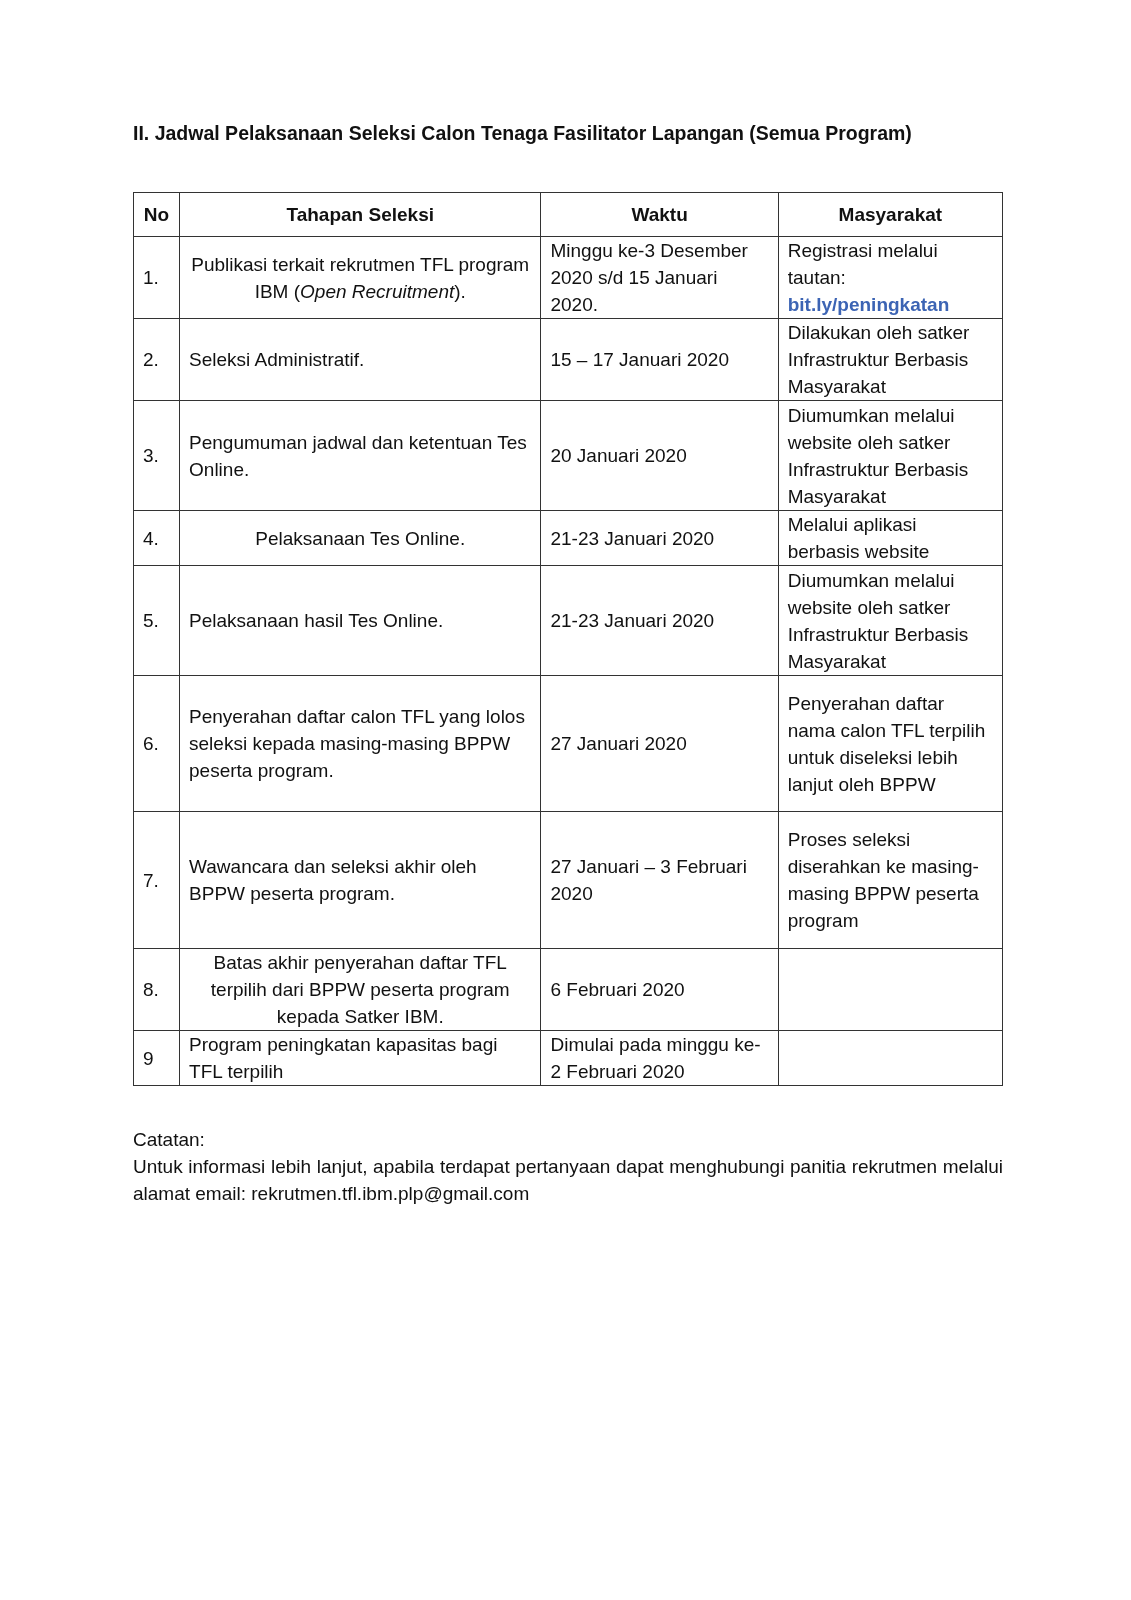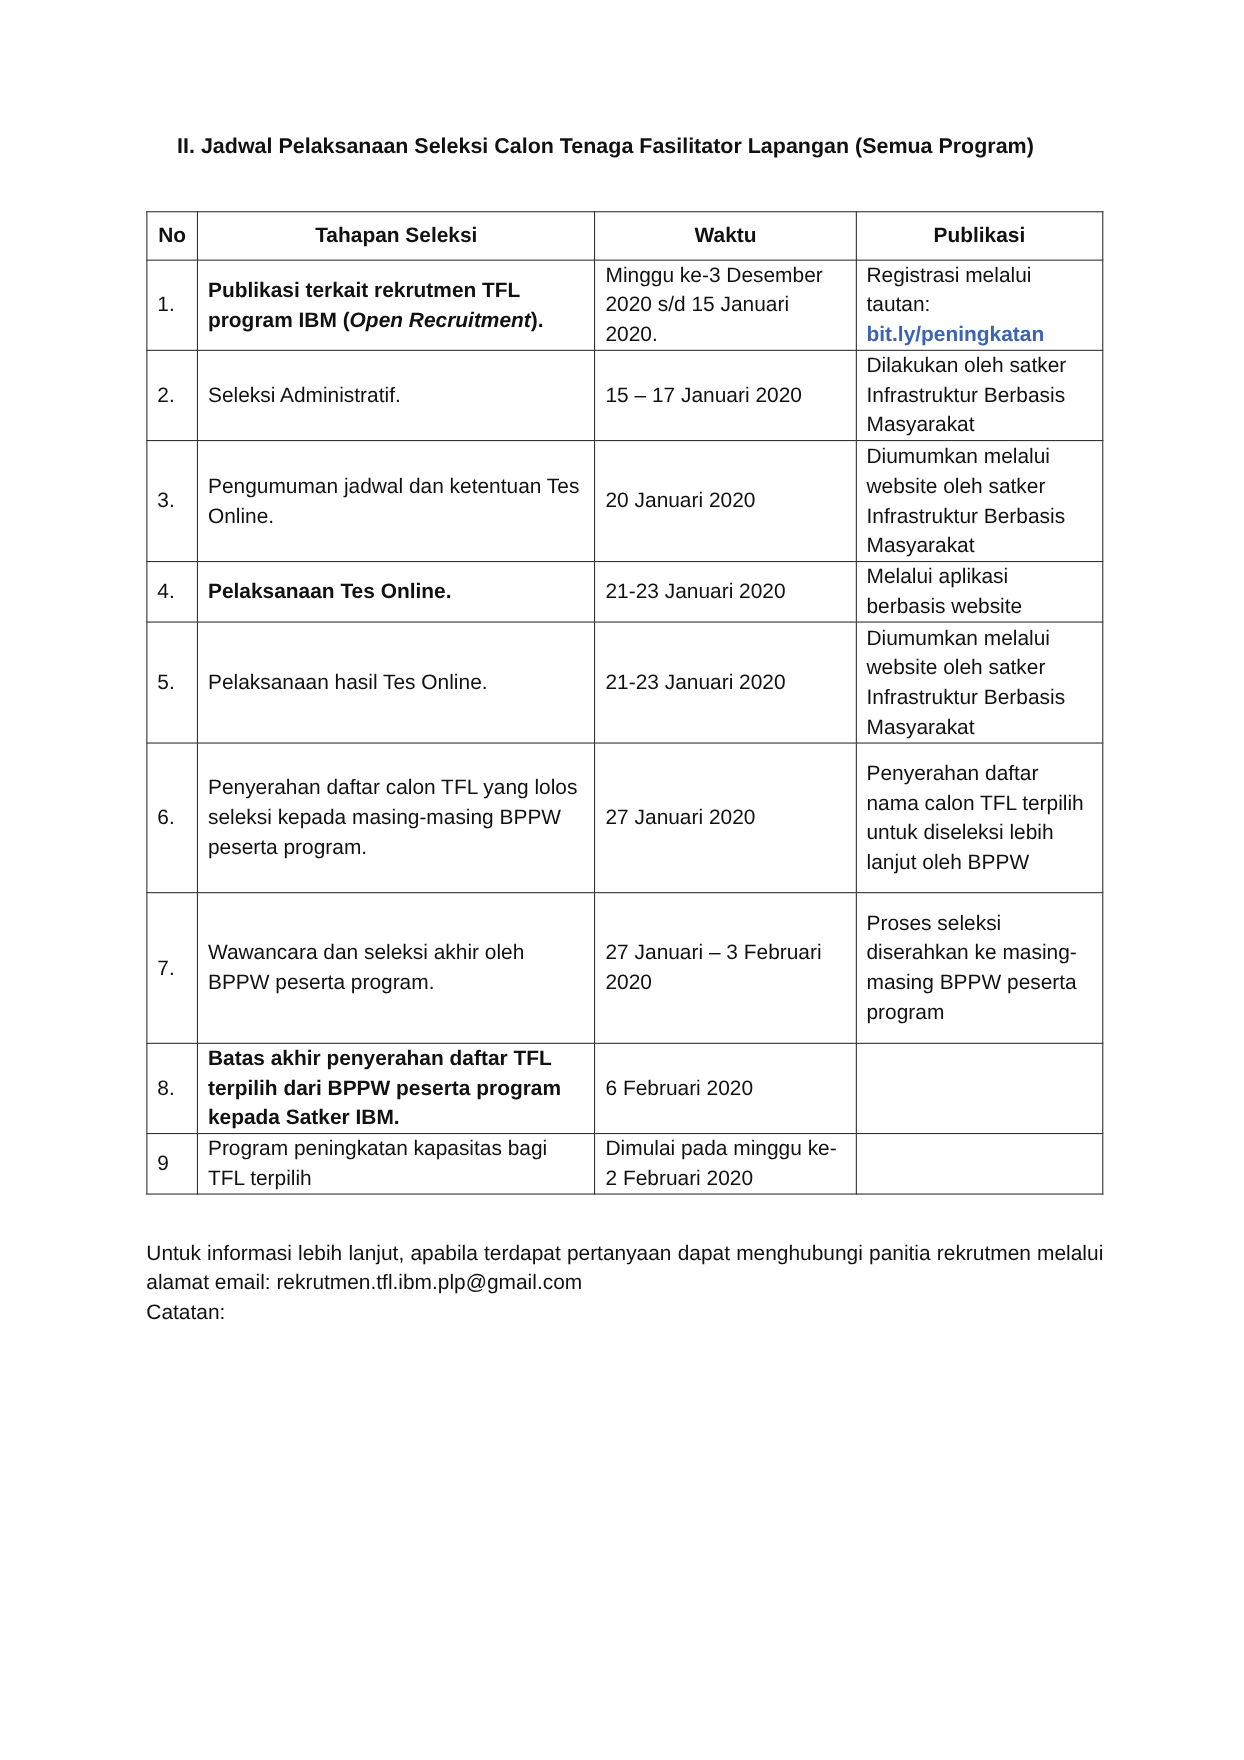--- a/index.html
+++ b/index.html
@@ -1,41 +1,41 @@
 <!DOCTYPE html>
 <html><head>
 <meta charset="utf-8">
 <style>
   html, body { margin: 0; padding: 0; background: #ffffff; }
   body { width: 1131px; height: 1600px; position: relative; font-family: "Liberation Sans", sans-serif; color: #111; }
-  .heading { position: absolute; left: 133px; top: 122px; font-size: 19.5px; font-weight: bold; letter-spacing: 0; margin-left: 28px; }
+  .heading { position: absolute; left: 133px; top: 122px; font-size: 19.5px; font-weight: bold; letter-spacing: 0; }
   table.sched { position: absolute; left: 133px; top: 192px; border-collapse: collapse; width: 870px; font-size: 19px; }
   table.sched th, table.sched td { border: 1.5px solid #333; vertical-align: middle; padding: 0 9px; line-height: 27px; margin-top: 27px; }
   table.sched th { font-weight: bold; text-align: center; height: 43px; }
   .c-no { width: 27px; }
   .c-stage { width: 342px; }
   .c-time { width: 218px; }
   .c-note { width: 205px; }
   td.no { text-align: left; }
-  .bold { font-weight: bold; }
+  .bold { font-weight: normal; text-align: center; }
   .link { color: #3c64b4; font-weight: bold; }
   .notes { position: absolute; left: 133px; top: 1126px; font-size: 19px; line-height: 27px; width: 870px; text-align: justify; }
 </style>
 </head>
 <body>
 
 <div class="heading">II.  Jadwal Pelaksanaan Seleksi Calon Tenaga Fasilitator Lapangan (Semua Program)</div>
 
 <table class="sched">
   <thead>
     <tr>
       <th class="c-no">No</th>
       <th class="c-stage">Tahapan Seleksi</th>
       <th class="c-time">Waktu</th>
-      <th class="c-note">Publikasi</th>
+      <th class="c-note">Masyarakat</th>
     </tr>
   </thead>
   <tbody>
     <tr style="height:82px">
       <td class="no">1.</td>
       <td class="bold"><span>Publikasi terkait rekrutmen TFL program IBM (</span><i>Open Recruitment</i><span>).</span></td>
       <td>Minggu ke-3 Desember 2020 s/d 15 Januari 2020.</td>
       <td><span>Registrasi melalui tautan:</span><br><span class="link">bit.ly/peningkatan</span></td>
     </tr>
     <tr style="height:82px">
@@ -83,15 +83,15 @@
     <tr style="height:55px">
       <td class="no">9</td>
       <td>Program peningkatan kapasitas bagi TFL terpilih</td>
       <td>Dimulai pada minggu ke-2 Februari 2020</td>
       <td></td>
     </tr>
   </tbody>
 </table>
 
 <div class="notes">
+  <div>Catatan:</div>
   <div>Untuk informasi lebih lanjut, apabila terdapat pertanyaan dapat menghubungi panitia rekrutmen melalui alamat email: rekrutmen.tfl.ibm.plp@gmail.com</div>
-  <div>Catatan:</div>
 </div>
 
 </body></html>

